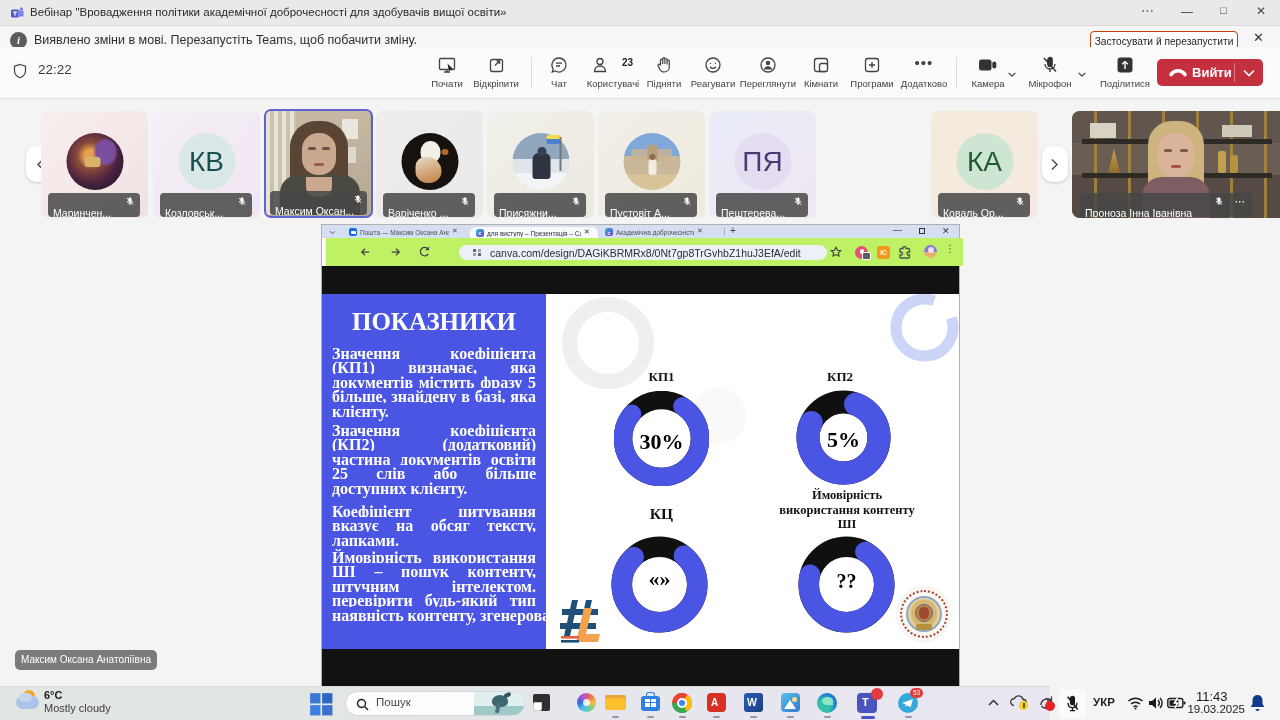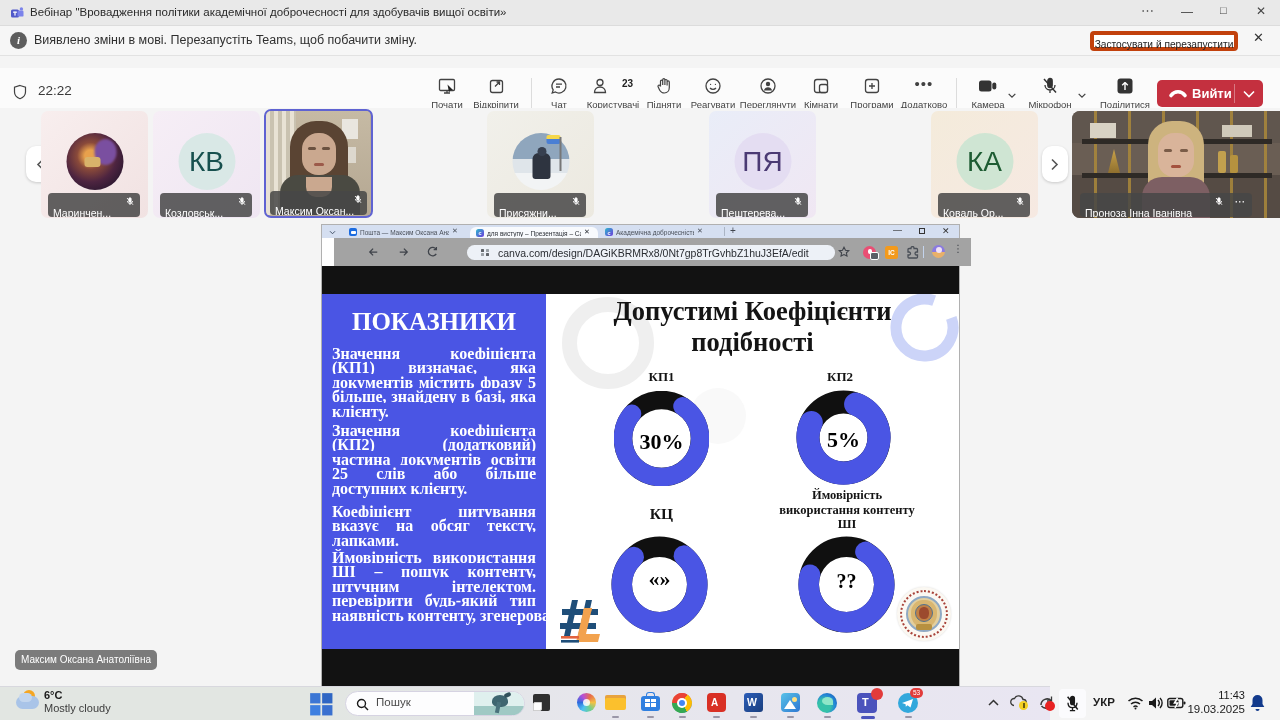--- a/index.html
+++ b/index.html
@@ -1,35 +1,35 @@
 <!DOCTYPE html>
 <html><head><meta charset="utf-8">
 <style>
   html,body{margin:0;padding:0;}
   body{width:1280px;height:720px;overflow:hidden;position:relative;
        font-family:"Liberation Sans",sans-serif;background:#f4f4f4;}
   .abs{position:absolute;}
   
   #titlebar{left:0;top:0;width:1280px;height:26px;background:#e9e9e9;border-bottom:1px solid #dcdcdc;box-sizing:border-box;}
   #notifbar{left:0;top:26px;width:1280px;height:30px;background:#f6f6f6;border-bottom:1px solid #e2e2e2;box-sizing:border-box;}
-  #toolbar{left:0;top:68px;width:1280px;height:52px;background:#fbfbfb;border-bottom:1px solid #e4e4e4;box-sizing:border-box;}
+  #toolbar{left:0;top:47px;width:1280px;height:52px;background:#fbfbfb;border-bottom:1px solid #e4e4e4;box-sizing:border-box;}
   .tbitem{position:absolute;top:8px;text-align:center;color:#3b3b3b;}
   .tbitem .lbl{font-size:9.5px;margin-top:3px;color:#424242;}
   .ticon{display:block;margin:0 auto;}
   
   #strip{left:0;top:108px;width:1280px;height:114px;background:#f4f4f4;}
   .tile{position:absolute;top:3px;width:107px;height:107px;border-radius:7px;overflow:hidden;}
   .avatar{position:absolute;left:50%;top:22px;transform:translateX(-50%);width:57px;height:57px;border-radius:50%;}
   .nlab{position:absolute;height:17px;background:rgba(70,70,70,.85);border-radius:4px;color:#fff;
         font-size:10.5px;line-height:17px;padding:12px 5px;white-space:nowrap;overflow:hidden;box-sizing:border-box;}
   .initials{display:flex;align-items:center;justify-content:center;font-size:28px;}
   
   #browser{left:322px;top:225px;width:637px;height:461px;background:#fff;box-shadow:0 0 0 1px rgba(0,0,0,.28);}
   #tabbar{position:absolute;left:0;top:0;width:637px;height:13px;background:#d5dff1;}
-  #btoolbar{position:absolute;left:12px;top:13px;width:637px;height:28px;background:#a3a3a3;}
+  #btoolbar{position:absolute;left:4px;top:13px;width:637px;height:28px;background:#bef264;}
   #blacktop{position:absolute;left:0;top:41px;width:637px;height:28px;background:#121212;}
   #slide{position:absolute;left:0;top:69px;width:637px;height:355px;background:#fff;overflow:hidden;}
   #blackbot{position:absolute;left:0;top:424px;width:637px;height:37px;background:#121212;}
   .bluepanel{position:absolute;left:0;top:0;width:224px;height:355px;background:#4a55e4;}
   .sline{position:absolute;left:10px;width:204px;color:#fff;font-family:"Liberation Serif",serif;font-weight:bold;
          font-size:16px;white-space:nowrap;}
   .j{text-align:justify;text-align-last:justify;white-space:normal;height:14.4px;overflow:hidden;}
   .donut{position:absolute;}
   .serif{font-family:"Liberation Serif",serif;font-weight:bold;color:#141414;}
   
@@ -48,21 +48,21 @@
   <div class="abs" style="left:30px;top:6px;font-size:11.5px;color:#2a2a2a;">Вебінар "Вровадження політики академічної доброчесності для здобувачів вищої освіти»</div>
   <div class="abs" style="left:1141px;top:3px;font-size:13px;color:#444;">⋯</div>
   <div class="abs" style="left:1181px;top:5px;font-size:12px;color:#444;">—</div>
   <div class="abs" style="left:1220px;top:4px;font-size:11px;color:#444;">□</div>
   <div class="abs" style="left:1256px;top:4px;font-size:12px;color:#444;">✕</div>
 </div>
 <div class="abs" id="notifbar">
   <div class="abs" style="left:10px;top:6px;width:17px;height:17px;border-radius:50%;background:#5d5d5d;color:#fff;
        font-size:11px;text-align:center;line-height:17px;font-family:'Liberation Serif',serif;font-style:italic;font-weight:bold;">i</div>
   <div class="abs" style="left:34px;top:7px;font-size:12.5px;color:#2f2f2f;">Виявлено зміни в мові. Перезапустіть Teams, щоб побачити зміну.</div>
-  <div class="abs" style="left:1090px;top:5px;width:148px;height:20px;background:#fff;border:4px solid #c2410c;border-radius:4px;
+  <div class="abs" style="left:1090px;top:5px;width:148px;height:20px;background:#fff;border:1px solid #c2410c;border-radius:4px;
        box-sizing:border-box;font-size:10.2px;color:#242424;text-align:center;line-height:19px;">Застосувати й перезапустити</div>
   <div class="abs" style="left:1253px;top:4px;font-size:13px;color:#333;">✕</div>
 </div>
 <div class="abs" id="toolbar">
   <svg class="abs" style="left:12px;top:16px" width="16" height="16" viewBox="0 0 16 16" fill="none" stroke="#424242" stroke-width="1.2">
     <path d="M8 1.5 L13.5 3.2 V8 C13.5 11.5 11 13.6 8 14.7 C5 13.6 2.5 11.5 2.5 8 V3.2 Z"></path>
   </svg>
   <div class="abs" style="left:38px;top:15px;font-size:13.5px;color:#3a3a3a;">22:22</div>
 
   <div class="tbitem" style="left:424px;width:46px;">
@@ -223,35 +223,60 @@
 
     <div style="position:absolute;left:14px;top:64px;width:80px;height:40px;border-radius:18px 18px 0 0;background:#4a4a42;"></div>
     <div style="position:absolute;left:40px;top:66px;width:26px;height:20px;background:#caa88f;border-radius:0 0 10px 10px;"></div>
     <div class="nlab" style="left:4px;top:80px;width:97px;">Максим Оксан...<svg style="position:absolute;right:4px;top:3px" width="10" height="11" viewBox="0 0 20 20" fill="none" stroke="#fff" stroke-width="1.8">
           <rect x="7.8" y="2.5" width="4.4" height="9" rx="2.2" fill="#fff"></rect>
           <path d="M5 9 c0 3 2.2 5 5 5 s5 -2 5 -5 M10 14 v3"></path>
           <path d="M4 3 L16 16.5"></path>
         </svg></div>
   </div>
 
+  <div class="tile" style="left:376px;background:linear-gradient(135deg,#ededee,#e9e9ea);">
+    <div class="avatar" style="background:#17120e;">
+      <div style="position:absolute;left:19px;top:8px;width:20px;height:22px;border-radius:50% 50% 45% 45%;background:#f3efe6;"></div>
+      <div style="position:absolute;left:14px;top:24px;width:26px;height:26px;border-radius:40% 60% 50% 50%;background:linear-gradient(160deg,#e8dcc8,#c07b3e);"></div>
+      <div style="position:absolute;left:40px;top:16px;width:7px;height:6px;border-radius:50%;background:#b06a30;"></div>
+    </div>
+    <div class="nlab" style="left:7px;top:82px;width:92px;">Варіченко ...<svg style="position:absolute;right:5px;top:3px" width="10" height="11" viewBox="0 0 20 20" fill="none" stroke="#fff" stroke-width="1.8">
+          <rect x="7.8" y="2.5" width="4.4" height="9" rx="2.2" fill="#fff"></rect>
+          <path d="M5 9 c0 3 2.2 5 5 5 s5 -2 5 -5 M10 14 v3"></path>
+          <path d="M4 3 L16 16.5"></path>
+        </svg></div>
+  </div>
 
   <div class="tile" style="left:487px;background:linear-gradient(135deg,#f1f0ea,#ece9e0);">
     <div class="avatar" style="background:linear-gradient(180deg,#8fa6bd 0 45%,#dfe5ea 45% 70%,#f2f4f5 70%);">
       <div style="position:absolute;left:34px;top:2px;width:14px;height:9px;background:linear-gradient(180deg,#f5d74a 50%,#4a7fd4 50%);border-radius:2px;"></div>
       <div style="position:absolute;left:47px;top:4px;width:2px;height:34px;background:#777;"></div>
       <div style="position:absolute;left:20px;top:20px;width:18px;height:26px;border-radius:6px 6px 3px 3px;background:#2e3440;"></div>
       <div style="position:absolute;left:25px;top:14px;width:9px;height:9px;border-radius:50%;background:#374050;"></div>
     </div>
     <div class="nlab" style="left:7px;top:82px;width:92px;">Присяжни...<svg style="position:absolute;right:5px;top:3px" width="10" height="11" viewBox="0 0 20 20" fill="none" stroke="#fff" stroke-width="1.8">
           <rect x="7.8" y="2.5" width="4.4" height="9" rx="2.2" fill="#fff"></rect>
           <path d="M5 9 c0 3 2.2 5 5 5 s5 -2 5 -5 M10 14 v3"></path>
           <path d="M4 3 L16 16.5"></path>
         </svg></div>
   </div>
 
+  <div class="tile" style="left:598px;background:linear-gradient(135deg,#f2efe8,#eeeade);">
+    <div class="avatar" style="background:linear-gradient(180deg,#7fa8d9 0 40%,#c9b89a 40% 72%,#d9c49a 72%);">
+      <div style="position:absolute;left:8px;top:16px;width:40px;height:12px;background:#cbb392;opacity:.8;"></div>
+      <div style="position:absolute;left:24px;top:12px;width:10px;height:16px;background:#b9a07c;"></div>
+      <div style="position:absolute;left:25px;top:26px;width:8px;height:16px;border-radius:3px;background:#f2ede2;"></div>
+      <div style="position:absolute;left:26px;top:21px;width:6px;height:6px;border-radius:50%;background:#8f6b50;"></div>
+    </div>
+    <div class="nlab" style="left:7px;top:82px;width:92px;">Пустовіт А...<svg style="position:absolute;right:5px;top:3px" width="10" height="11" viewBox="0 0 20 20" fill="none" stroke="#fff" stroke-width="1.8">
+          <rect x="7.8" y="2.5" width="4.4" height="9" rx="2.2" fill="#fff"></rect>
+          <path d="M5 9 c0 3 2.2 5 5 5 s5 -2 5 -5 M10 14 v3"></path>
+          <path d="M4 3 L16 16.5"></path>
+        </svg></div>
+  </div>
 
   <div class="tile" style="left:709px;background:linear-gradient(135deg,#e9edf8,#f0e7f3);">
     <div class="avatar initials" style="background:#e4ddf2;color:#4b3a74;">ПЯ</div>
     <div class="nlab" style="left:7px;top:82px;width:92px;">Пештерева...<svg style="position:absolute;right:5px;top:3px" width="10" height="11" viewBox="0 0 20 20" fill="none" stroke="#fff" stroke-width="1.8">
           <rect x="7.8" y="2.5" width="4.4" height="9" rx="2.2" fill="#fff"></rect>
           <path d="M5 9 c0 3 2.2 5 5 5 s5 -2 5 -5 M10 14 v3"></path>
           <path d="M4 3 L16 16.5"></path>
         </svg></div>
   </div>
 
@@ -362,21 +387,20 @@
   </div>
   <div id="blacktop"></div>
   <div id="slide">
 
     <div class="abs" style="left:240px;top:3px;width:92px;height:92px;border-radius:50%;border:15px solid #efefef;box-sizing:border-box;"></div>
     <div class="abs" style="left:368px;top:94px;width:56px;height:56px;border-radius:50%;background:#f9f9f9;"></div>
     <svg class="abs" style="left:568px;top:-1px" width="69" height="69" viewBox="0 0 69 69">
       <path d="M 61.3 24.8 A 28.5 28.5 0 1 1 44.2 7.7" fill="none" stroke="#ccd4f8" stroke-width="11"></path>
     </svg>
 
-    <div class="serif abs" style="left:224px;top:2px;width:413px;text-align:center;font-size:26.5px;line-height:31px;">Допустимі Коефіцієнти<br>подібності</div>
 
     <div class="bluepanel">
       <div class="serif abs" style="left:0;top:14px;width:224px;text-align:center;font-size:25px;color:#fff;">ПОКАЗНИКИ</div>
       <div class="sline j" style="top:51px">Значення коефіцієнта подібності 1</div>
       <div class="sline j" style="top:65.4px">(КП1) визначає, яка частина</div>
       <div class="sline j" style="top:79.8px">документів містить фразу 5 слів або</div>
       <div class="sline j" style="top:94.2px">більше, знайдену в базі, яка доступна</div>
       <div class="sline" style="top:108.6px">клієнту.</div>
       <div class="sline j" style="top:128px">Значення коефіцієнта подібності 2</div>
       <div class="sline j" style="top:142.4px">(КП2) (додатковий) визначає, яка</div>
@@ -552,19 +576,19 @@
   <svg class="abs" style="left:1148px;top:9px" width="16" height="14" viewBox="0 0 16 14" fill="#1b1b1b">
     <path d="M1 5 h3 l4 -3.5 v11 L4 9 H1 Z"></path>
     <path d="M10 4 a4.5 4.5 0 0 1 0 6 M12 2 a7 7 0 0 1 0 10" fill="none" stroke="#1b1b1b" stroke-width="1.4"></path>
   </svg>
   <svg class="abs" style="left:1167px;top:10px" width="19" height="12" viewBox="0 0 19 12">
     <rect x="0.8" y="1.5" width="15" height="9" rx="2" fill="none" stroke="#1b1b1b" stroke-width="1.4"></rect>
     <rect x="16.5" y="4.5" width="2" height="3" rx="1" fill="#1b1b1b"></rect>
     <rect x="2.5" y="3.2" width="9" height="5.6" rx="1" fill="#1b1b1b"></rect>
     <path d="M10.5 1 L7.5 6 h3 l-2.5 5" stroke="#fff" stroke-width="1.6" fill="none"></path>
   </svg>
-  <div class="abs" style="left:1196px;top:2px;width:49px;text-align:right;font-size:11px;color:#1b1b1b;">11:43</div>
+  <div class="abs" style="left:1196px;top:2px;width:49px;text-align:left;font-size:13px;color:#1b1b1b;">11:43</div>
   <div class="abs" style="left:1180px;top:16px;width:65px;text-align:right;font-size:11.5px;color:#1b1b1b;">19.03.2025</div>
   <svg class="abs" style="left:1250px;top:7px" width="15" height="18" viewBox="0 0 15 18" fill="#123a8c">
     <path d="M7.5 1 a5 5 0 0 1 5 5 v4 l1.8 3 H.7 L2.5 10 V6 a5 5 0 0 1 5 -5 Z"></path>
     <path d="M5.5 15 a2 2 0 0 0 4 0 Z"></path>
   </svg>
 </div>
 
 </body></html>

